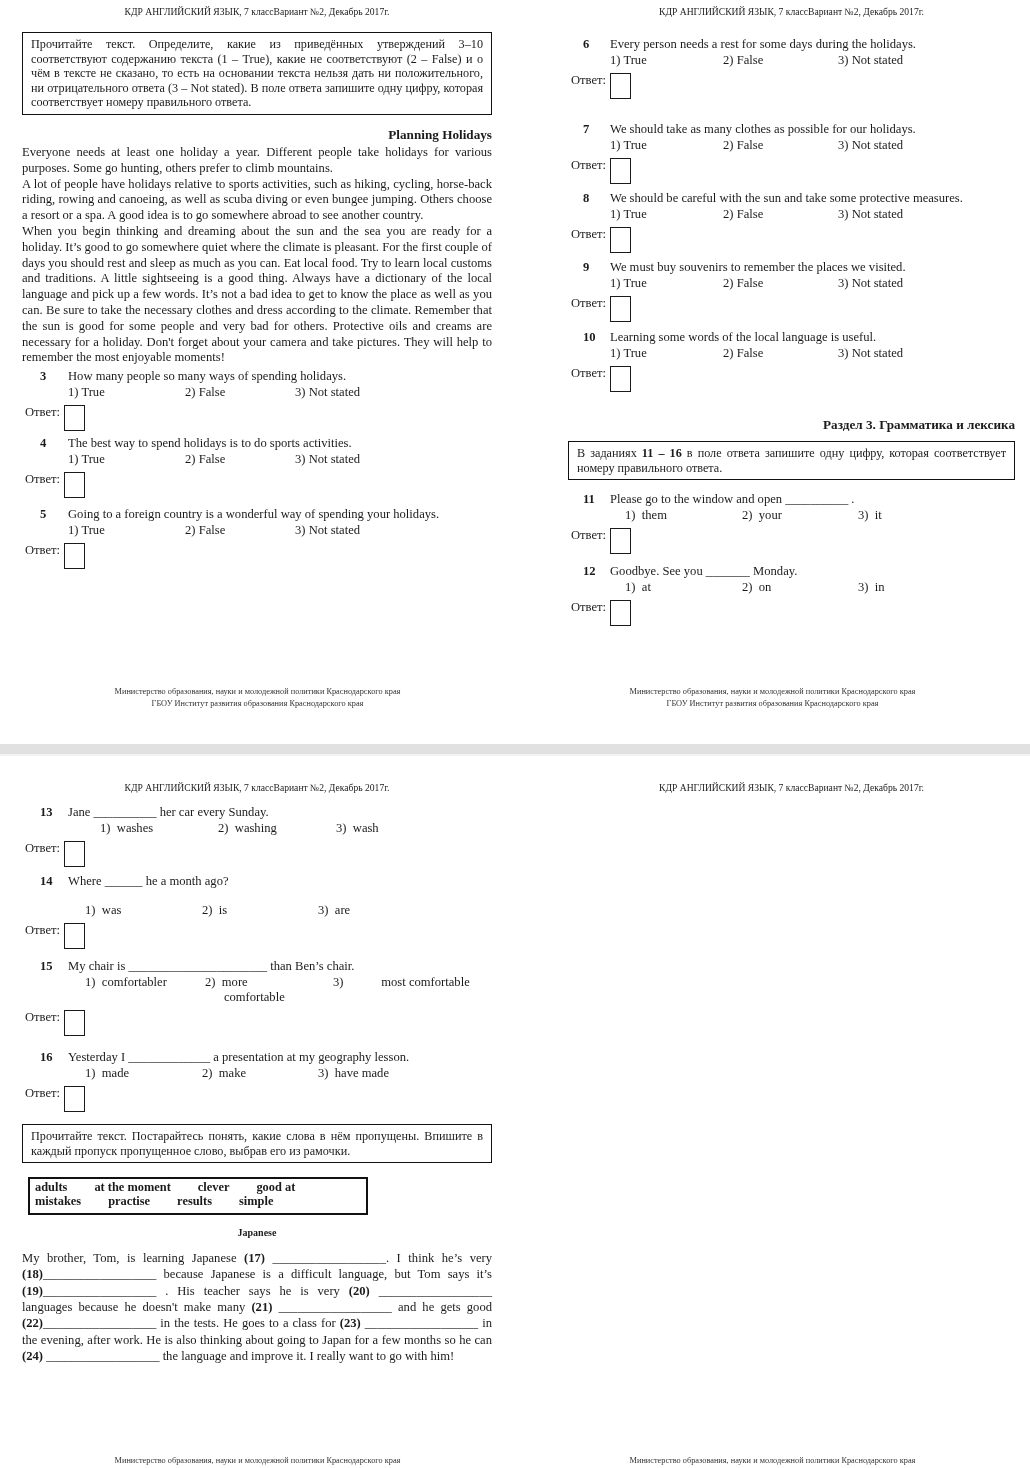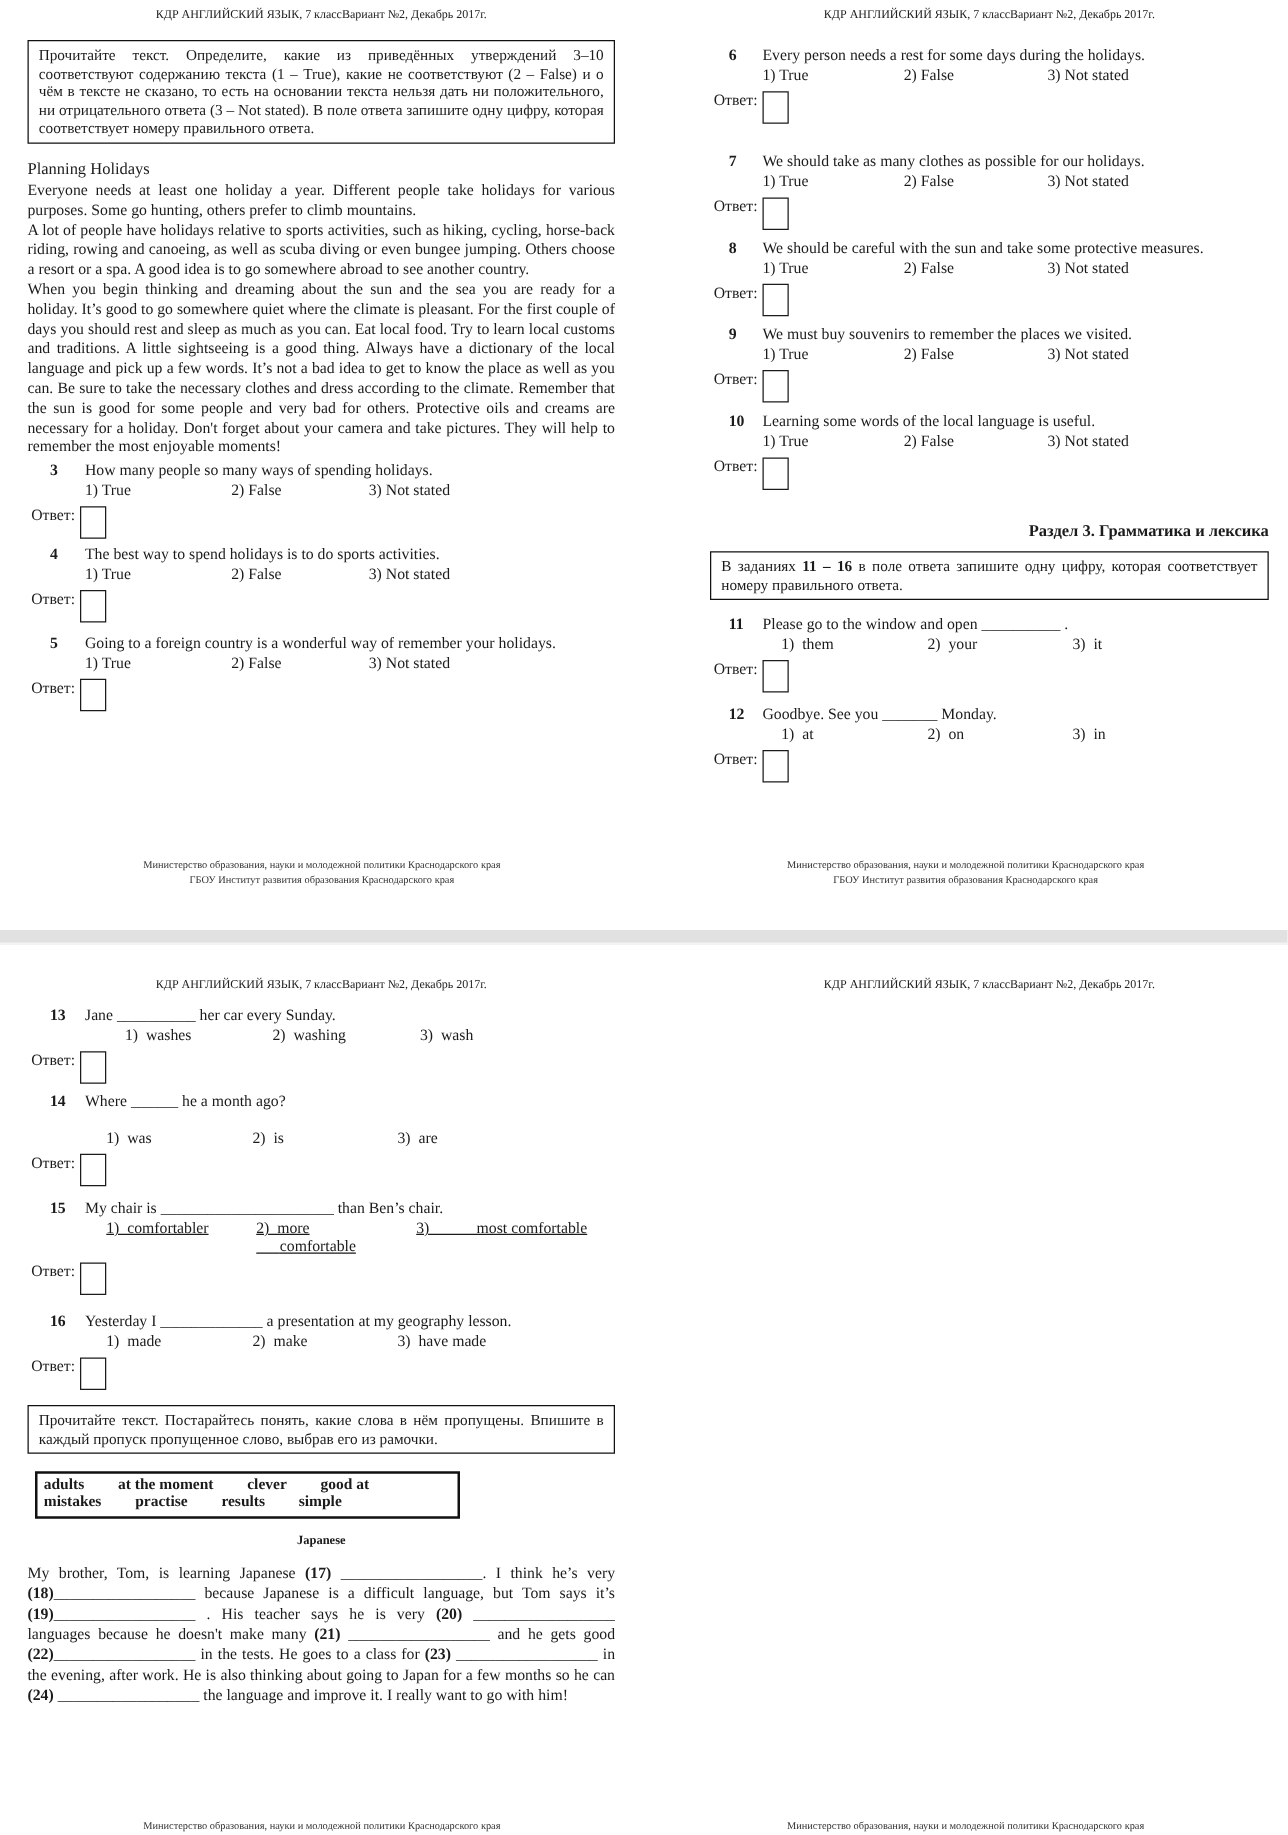--- a/index.html
+++ b/index.html
@@ -16,37 +16,37 @@
   .page-br { left:515px; top:758px; width:515px; height:710px; padding:24px 15px 0 53px; }
   .band { position:absolute; left:0; top:744px; width:1030px; height:12px;
           background:#e1e1e1; border-bottom:2px solid #f3f3f3; }
 
   .hdr { display:flex; justify-content:center; font-size:9.6px; color:#222; }
 
   .instr { border:1.5px solid #111; font-size:12.2px;
            line-height:14.6px; text-align:justify; padding:4px 8px; }
   .instr .bi { font-weight:bold; }
 
-  .rtitle { text-align:left; font-weight:normal; font-size:13.2px; margin-top:12px; }
+  .rtitle { text-align:right; font-weight:bold; font-size:13.2px; margin-top:12px; }
   .rtext  { font-size:12.6px; line-height:15.8px; text-align:justify; margin-top:2px; }
 
   .q-head { display:flex; font-size:12.6px; line-height:15px; }
   .q-num  { font-weight:bold; flex:none; }
   .pl .q-num { margin-left:18px; width:28px; }
   .pr .q-num { margin-left:15px; width:27px; }
   .q-text { flex:1; white-space:pre-wrap; }
 
   .opts { display:flex; font-size:12.6px; line-height:15px; margin-top:1px; }
   .opt  { white-space:pre-wrap; }
   .opts-a { padding-left:46px; } .c1a { width:117px; } .c2a { width:110px; }
   .opts-b { padding-left:42px; } .c1b { width:113px; } .c2b { width:115px; }
   .opts-c { padding-left:57px; } .c1c { width:117px; } .c2c { width:116px; }
   .opts-d { padding-left:78px; } .c1d { width:118px; } .c2d { width:118px; }
   .opts-e { padding-left:63px; } .c1e { width:117px; } .c2e { width:116px; }
-  .opts-f { padding-left:63px;text-decoration:underline; } .c1f { width:120px; } .c2f { width:128px; }
+  .opts-f { padding-left:63px; } .c1f { width:120px; } .c2f { width:128px; }
 
   .ans { display:flex; gap:4px; margin-top:5px;
          padding-left:3px; font-size:12.6px; }
   .box { width:21px; height:26px; border:1.5px solid #1b1b1b; flex:none; background:#fff; }
 
   .sec-title { text-align:center; font-weight:bold; font-size:13.2px; }
 
   .wordbox { border:2px solid #111; font-weight:bold; font-size:12.4px;
              line-height:13.8px; width:340px; margin-left:6px; padding:2px 5px 4px; }
   .wordrow { display:flex; gap:27px; white-space:pre; }
@@ -111,21 +111,21 @@
     </div>
     <div class="ans">
       <span class="ans-label">Ответ:</span>
       <span class="box"></span>
     </div>
   </div>
 
   <div class="q mt9">
     <div class="q-head">
       <span class="q-num">5</span>
-      <span class="q-text">Going to a foreign country is a wonderful way of remember your holidays.</span>
+      <span class="q-text">Going to a foreign country is a wonderful way of spending your holidays.</span>
     </div>
     <div class="opts opts-a">
       <span class="opt c1a">1) True</span>
       <span class="opt c2a">2) False</span>
       <span class="opt">3) Not stated</span>
     </div>
     <div class="ans">
       <span class="ans-label">Ответ:</span>
       <span class="box"></span>
     </div>

